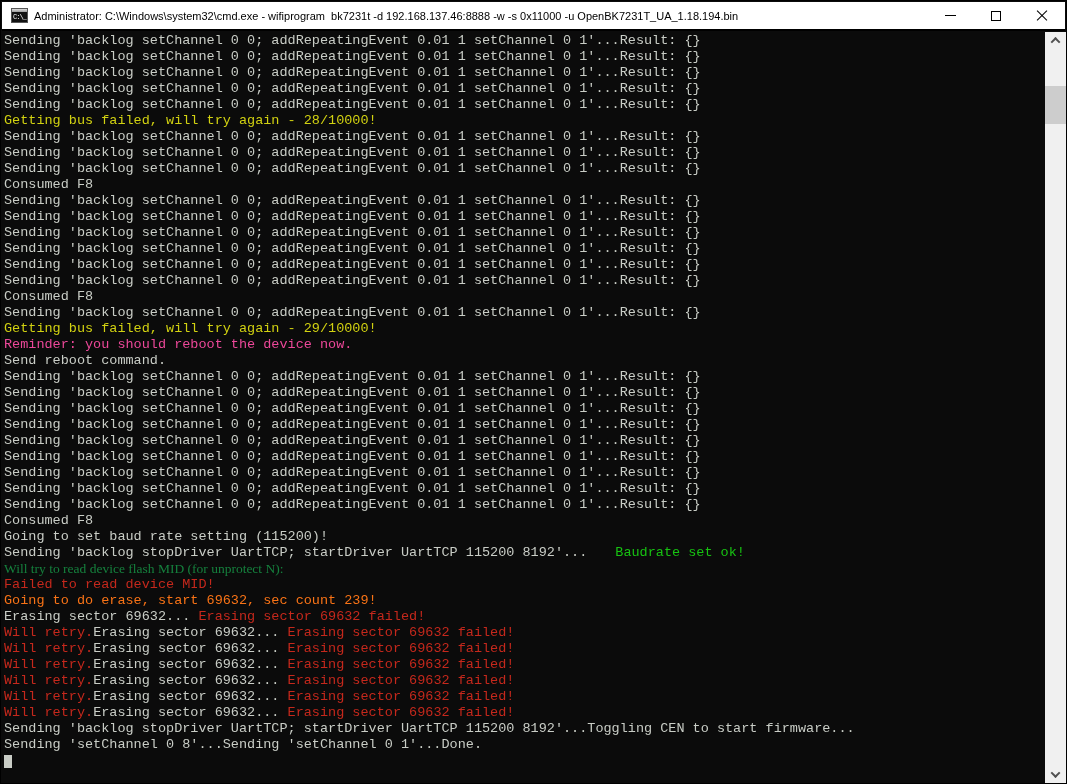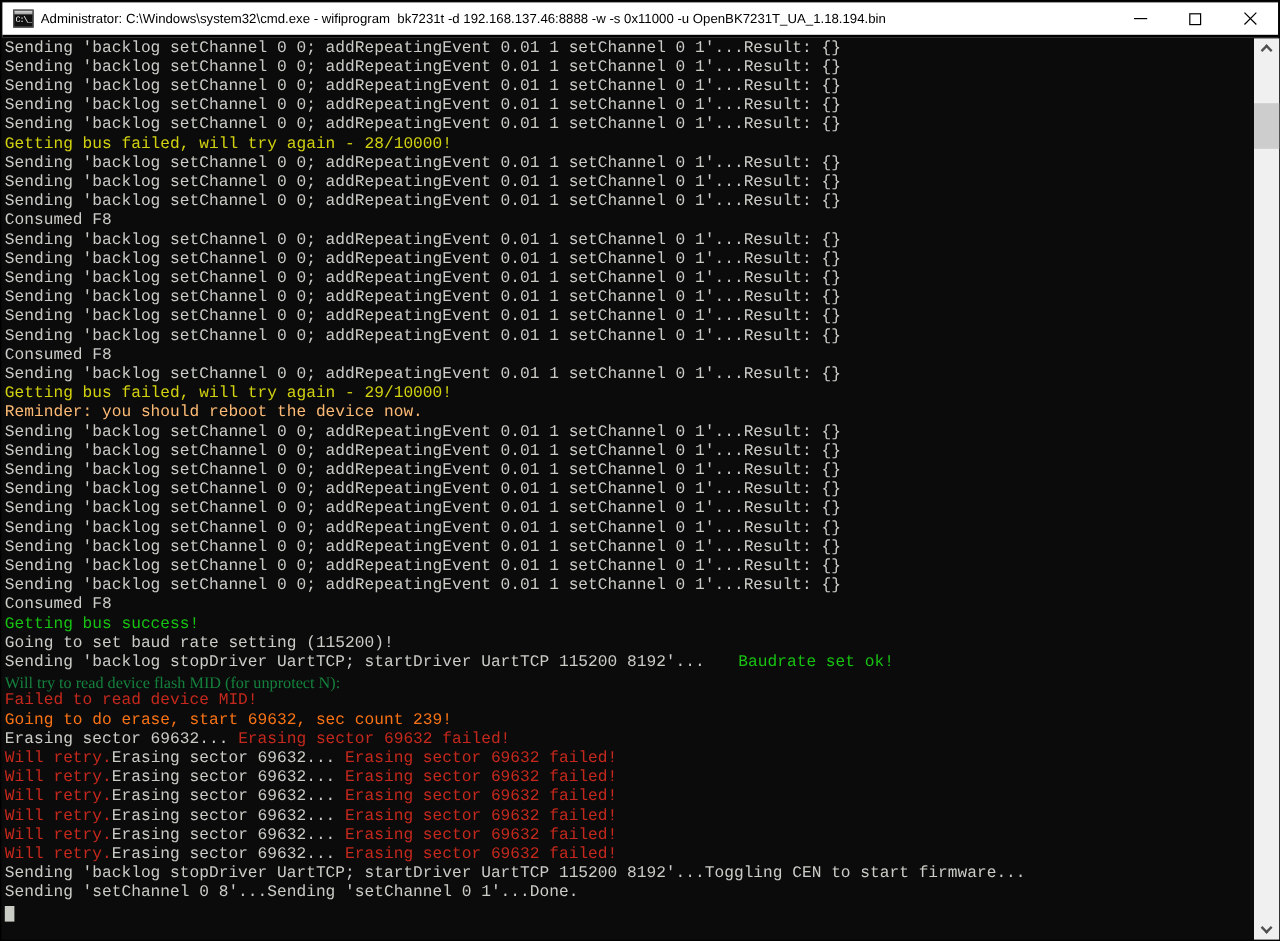--- a/index.html
+++ b/index.html
@@ -117,32 +117,32 @@
       <div class="tline"><span style="color: rgb(201, 205, 198);">Consumed F8</span></div>
       <div class="tline"><span style="color: rgb(201, 205, 198);">Sending 'backlog setChannel 0 0; addRepeatingEvent 0.01 1 setChannel 0 1'...Result: {}</span></div>
       <div class="tline"><span style="color: rgb(201, 205, 198);">Sending 'backlog setChannel 0 0; addRepeatingEvent 0.01 1 setChannel 0 1'...Result: {}</span></div>
       <div class="tline"><span style="color: rgb(201, 205, 198);">Sending 'backlog setChannel 0 0; addRepeatingEvent 0.01 1 setChannel 0 1'...Result: {}</span></div>
       <div class="tline"><span style="color: rgb(201, 205, 198);">Sending 'backlog setChannel 0 0; addRepeatingEvent 0.01 1 setChannel 0 1'...Result: {}</span></div>
       <div class="tline"><span style="color: rgb(201, 205, 198);">Sending 'backlog setChannel 0 0; addRepeatingEvent 0.01 1 setChannel 0 1'...Result: {}</span></div>
       <div class="tline"><span style="color: rgb(201, 205, 198);">Sending 'backlog setChannel 0 0; addRepeatingEvent 0.01 1 setChannel 0 1'...Result: {}</span></div>
       <div class="tline"><span style="color: rgb(201, 205, 198);">Consumed F8</span></div>
       <div class="tline"><span style="color: rgb(201, 205, 198);">Sending 'backlog setChannel 0 0; addRepeatingEvent 0.01 1 setChannel 0 1'...Result: {}</span></div>
       <div class="tline"><span style="color: rgb(210, 210, 17);">Getting bus failed, will try again - 29/10000!</span></div>
-      <div class="tline"><span style="color: #fdba74; margin-top: 36px;">Reminder: you should reboot the device now.</span></div>
+      <div class="tline"><span style="color: #ec4899; margin-top: 36px;">Reminder: you should reboot the device now.</span></div>
+      <div class="tline"><span style="color: rgb(201, 205, 198);">Send reboot command.</span></div>
       <div class="tline"><span style="color: rgb(201, 205, 198);">Sending 'backlog setChannel 0 0; addRepeatingEvent 0.01 1 setChannel 0 1'...Result: {}</span></div>
       <div class="tline"><span style="color: rgb(201, 205, 198);">Sending 'backlog setChannel 0 0; addRepeatingEvent 0.01 1 setChannel 0 1'...Result: {}</span></div>
       <div class="tline"><span style="color: rgb(201, 205, 198);">Sending 'backlog setChannel 0 0; addRepeatingEvent 0.01 1 setChannel 0 1'...Result: {}</span></div>
       <div class="tline"><span style="color: rgb(201, 205, 198);">Sending 'backlog setChannel 0 0; addRepeatingEvent 0.01 1 setChannel 0 1'...Result: {}</span></div>
       <div class="tline"><span style="color: rgb(201, 205, 198);">Sending 'backlog setChannel 0 0; addRepeatingEvent 0.01 1 setChannel 0 1'...Result: {}</span></div>
       <div class="tline"><span style="color: rgb(201, 205, 198);">Sending 'backlog setChannel 0 0; addRepeatingEvent 0.01 1 setChannel 0 1'...Result: {}</span></div>
       <div class="tline"><span style="color: rgb(201, 205, 198);">Sending 'backlog setChannel 0 0; addRepeatingEvent 0.01 1 setChannel 0 1'...Result: {}</span></div>
       <div class="tline"><span style="color: rgb(201, 205, 198);">Sending 'backlog setChannel 0 0; addRepeatingEvent 0.01 1 setChannel 0 1'...Result: {}</span></div>
       <div class="tline"><span style="color: rgb(201, 205, 198);">Sending 'backlog setChannel 0 0; addRepeatingEvent 0.01 1 setChannel 0 1'...Result: {}</span></div>
       <div class="tline"><span style="color: rgb(201, 205, 198);">Consumed F8</span></div>
-      <div class="tline"><span style="color: rgb(23, 194, 18);">Getting bus success!</span></div>
       <div class="tline"><span style="color: rgb(201, 205, 198);">Going to set baud rate setting (115200)!</span></div>
       <div class="tline"><span style="color: rgb(201, 205, 198);">Sending 'backlog stopDriver UartTCP; startDriver UartTCP 115200 8192'...</span><span style="color: rgb(23, 194, 18); margin-left: 28px;">Baudrate set ok!</span></div>
       <div class="tline"><span style="color: #15803d; font-family: Liberation Serif, serif;">Will try to read device flash MID (for unprotect N):</span></div>
       <div class="tline"><span style="color: rgb(197, 40, 28);">Failed to read device MID!</span></div>
       <div class="tline"><span style="color: #f97316;">Going to do erase, start 69632, sec count 239!</span></div>
       <div class="tline"><span style="color: rgb(201, 205, 198);">Erasing sector 69632... </span><span style="color: rgb(197, 40, 28);">Erasing sector 69632 failed!</span></div>
       <div class="tline"><span style="color: rgb(197, 40, 28);">Will retry.</span><span style="color: rgb(201, 205, 198);">Erasing sector 69632... </span><span style="color: rgb(197, 40, 28);">Erasing sector 69632 failed!</span></div>
       <div class="tline"><span style="color: rgb(197, 40, 28);">Will retry.</span><span style="color: rgb(201, 205, 198);">Erasing sector 69632... </span><span style="color: rgb(197, 40, 28);">Erasing sector 69632 failed!</span></div>
       <div class="tline"><span style="color: rgb(197, 40, 28);">Will retry.</span><span style="color: rgb(201, 205, 198);">Erasing sector 69632... </span><span style="color: rgb(197, 40, 28);">Erasing sector 69632 failed!</span></div>
       <div class="tline"><span style="color: rgb(197, 40, 28);">Will retry.</span><span style="color: rgb(201, 205, 198);">Erasing sector 69632... </span><span style="color: rgb(197, 40, 28);">Erasing sector 69632 failed!</span></div>

